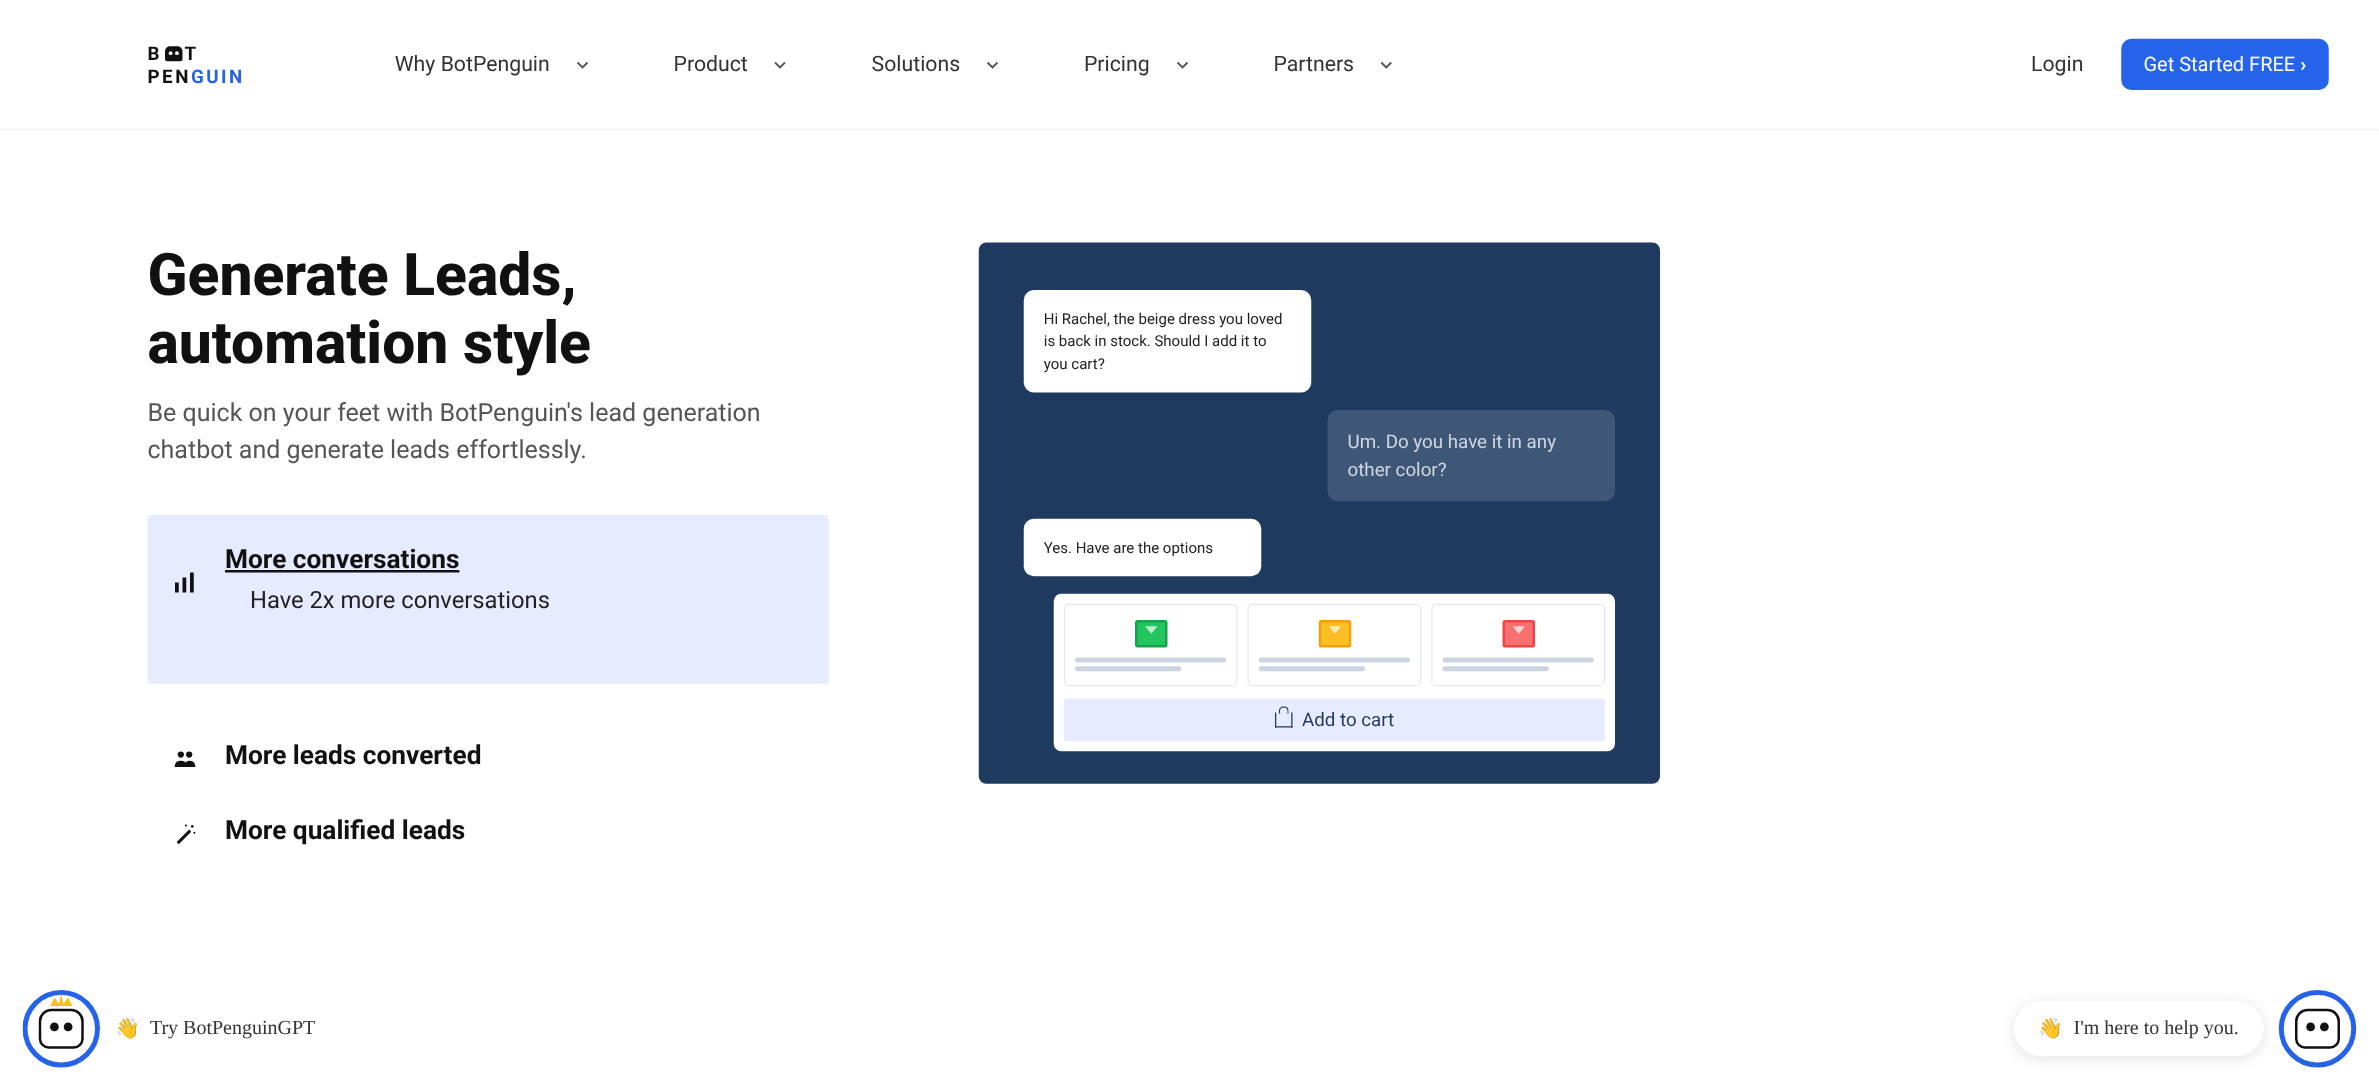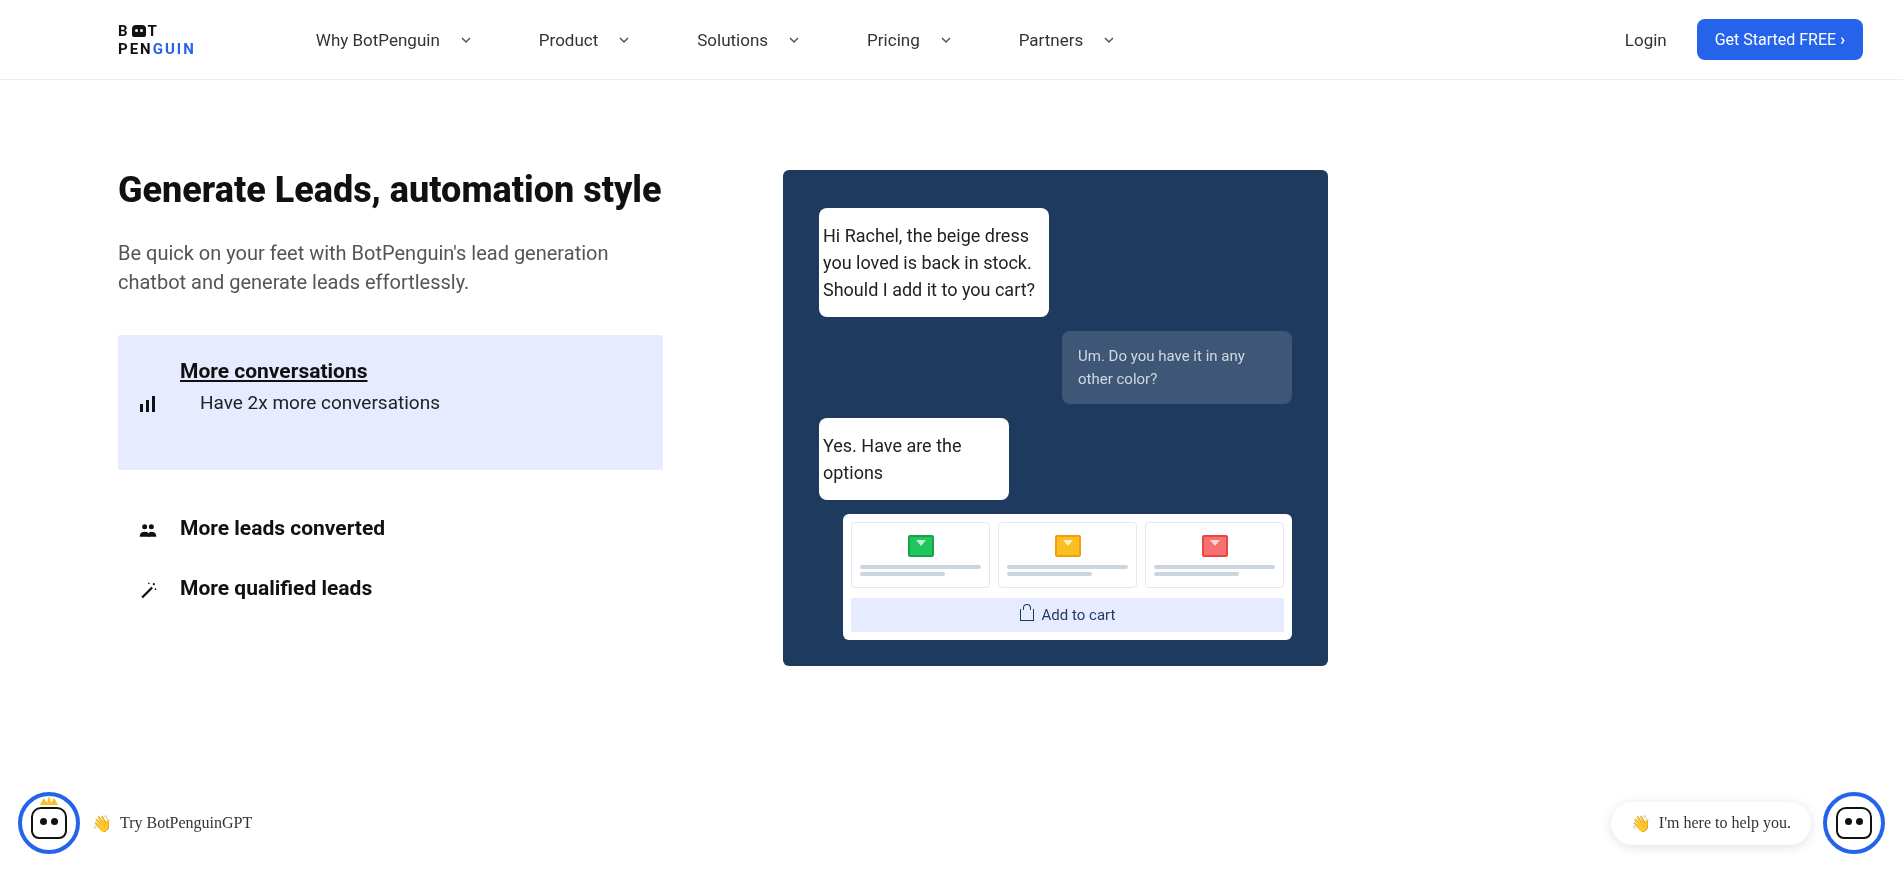--- a/index.html
+++ b/index.html
@@ -7,21 +7,21 @@
   font-family: -apple-system, BlinkMacSystemFont, "Segoe UI", Roboto, Helvetica, Arial, sans-serif;
   background: #fff;
   color: #111;
 }
 
 
 .header {
   display: flex;
   align-items: center;
   padding: 0 40px;
-  height: 80px;
+  height: 104px;
   border-bottom: 1px solid #eee;
 }
 .logo {
   display: flex;
   flex-direction: column;
   font-weight: 700;
   font-size: 14px;
   letter-spacing: 2px;
   margin-right: 120px;
   margin-left: 78px;
@@ -74,42 +74,42 @@
 
 .main {
   display: flex;
   padding: 90px 118px 60px;
   gap: 120px;
 }
 .left {
   flex: 0 0 545px;
 }
 .left h1 {
-  font-size: 36px;
+  font-size: 47px;
   font-weight: 800;
   line-height: 1.15;
   color: #111;
-  margin-bottom: 28px;
+  margin-bottom: 14px;
 }
 .left p.subtitle {
   font-size: 20px;
   color: #555;
   line-height: 1.45;
   margin-bottom: 38px;
 }
 
 .feature-card {
   background: #e7ebff;
   border-radius: 2px;
   padding: 24px 20px 56px;
   margin-bottom: 28px;
 }
 .feature-row {
   display: flex;
-  align-items: flex-end;
+  align-items: center;
   gap: 22px;
 }
 .feature-icon {
   width: 20px; height: 20px; flex: 0 0 20px;
   display: flex; align-items: center; justify-content: center;
   margin-top: 4px;
 }
 .feature-text h3 {
   font-size: 21px;
   font-weight: 700;
@@ -141,22 +141,22 @@
 }
 .chat-panel {
   background: #1e3a5f;
   border-radius: 6px;
   padding: 38px 36px 26px;
   min-height: 410px;
 }
 .bubble-bot {
   background: #fff;
   border-radius: 8px;
-  padding: 14px 4px;
-  font-size: 18px;
+  padding: 14px 16px;
+  font-size: 12px;
   color: #222;
   margin-bottom: 14px;
   max-width: 230px;
   line-height: 1.5;
 }
 .bubble-user {
   background: rgba(255,255,255,0.15);
   border-radius: 8px;
   padding: 14px 16px;
   font-size: 15px;

